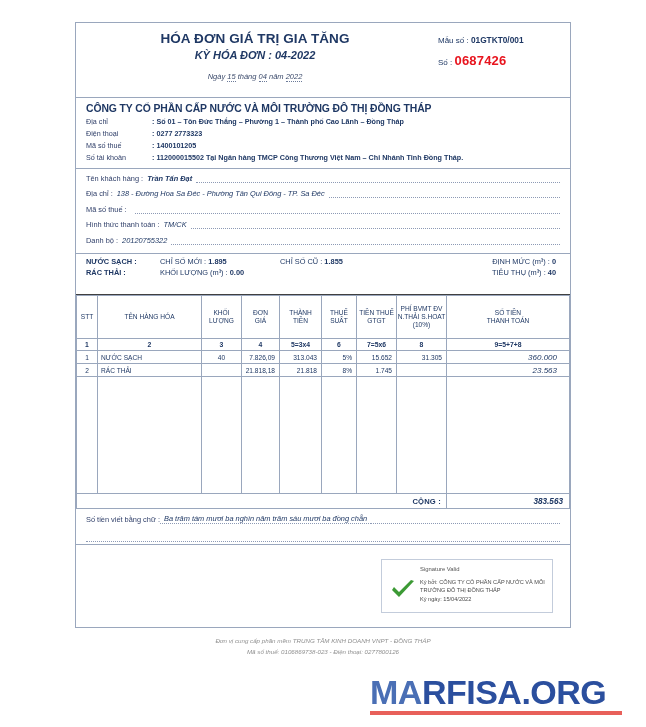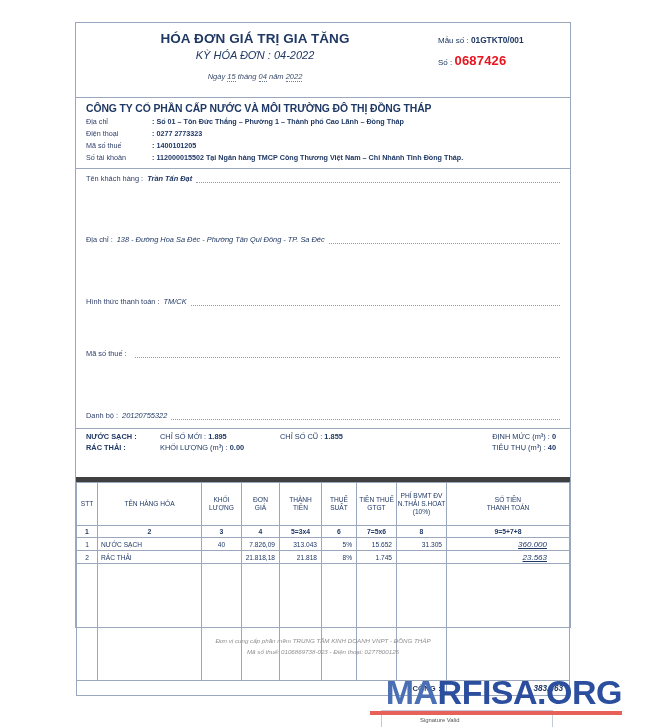--- a/index.html
+++ b/index.html
@@ -13,60 +13,60 @@
     background:#fff;border:1px solid #9aa7bd;box-sizing:border-box;
   }
 
   
   .hdr{display:flex;align-items:stretch;border-bottom:1px solid #9aa7bd;height:74px;}
   .hdr-logo{width:104px;display:flex;flex-direction:column;align-items:center;justify-content:center;padding-top:4px;}
   .logo-mark{width:60px;height:44px;position:relative;}
   .logo-name{font-size:9.5px;font-weight:bold;color:#1f63ad;letter-spacing:.4px;margin-top:1px;}
   .hdr-mid{flex:1;text-align:center;padding-top:8px;}
   .t1{font-size:13.5px;font-weight:bold;letter-spacing:.1px;}
-  .t2{font-size:11px;font-weight:normal;font-style:italic;margin-top:3px;}
+  .t2{font-size:11px;font-weight:bold;font-style:italic;margin-top:3px;}
   .t3{font-size:7.5px;font-style:italic;color:#3b4a6b;margin-top:11px;}
   .t3 u{text-decoration:none;border-bottom:1px dotted #6b7a99;}
   .hdr-right{width:126px;padding:10px 6px 0 4px;font-size:8px;line-height:1.85;}
   .hdr-right b{font-size:8.3px;}
   .num-red{color:#e8141e;font-weight:bold;font-size:13px;letter-spacing:.2px;}
 
   
   .company{padding:5px 10px 4px 10px;border-bottom:1px solid #9aa7bd;}
   .co-name{font-size:10.4px;font-weight:bold;letter-spacing:-.1px;margin-bottom:2px;}
   .co-row{display:flex;font-size:7.2px;line-height:1.65;}
   .co-lbl{width:66px;color:#31406a;}
   .co-val{font-weight:bold;}
 
   
   .cust{padding:5px 10px 2px 10px;border-bottom:1px solid #9aa7bd;}
   .c-line{display:flex;align-items:flex-end;font-size:7.4px;margin-bottom:6.5px;}
   .c-lbl{white-space:nowrap;color:#31406a;}
   .c-val{font-style:italic;font-weight:bold;padding:0 4px;white-space:nowrap;}
-  .c-val.norm{font-weight:normal;margin-top:46px;}
+  .c-val.norm{font-weight:normal;}
   .c-fill{flex:1;border-bottom:1px dotted #8d9ab5;height:8px;}
 
   
-  .meter{padding:2px 10px 16px 10px;border-bottom:5px solid #404040;position:relative;height:30px;}
+  .meter{padding:2px 10px 8px 10px;border-bottom:1px solid #404040;position:relative;height:30px;}
   .m-row{display:flex;font-size:7.4px;line-height:1.5;}
   .m-a{width:74px;font-weight:bold;}
   .m-b{width:120px;}
   .m-c{width:112px;}
   .m-right{position:absolute;right:14px;top:2px;text-align:right;font-size:7.4px;line-height:1.5;}
 
   
   table.items{width:100%;border-collapse:collapse;table-layout:fixed;}
   table.items th,table.items td{border:1px solid #9aa7bd;padding:0;}
   table.items th{font-size:6.6px;font-weight:normal;line-height:1.25;height:42px;vertical-align:middle;text-align:center;}
   .colnum td{font-size:6.8px;font-weight:bold;text-align:center;height:11px;}
   .drow td{font-size:6.6px;height:12px;}
   .drow td.l{text-align:left;padding-left:3px;}
   .drow td.c{text-align:center;}
   .drow td.r{text-align:right;padding-right:4px;}
-  .drow td.big{font-size:8px;font-style:italic;text-align:right;padding-right:22px;text-decoration:underline;}
+  .drow td.big{font-size:8px;font-style:italic;text-align:right;padding-right:12px;}
   .blank td{height:116px;}
   .totrow td{height:14px;font-size:7.6px;}
   .totrow td.lbl{text-align:right;padding-right:5px;font-weight:bold;letter-spacing:.2px;}
   .totrow td.val{text-align:right;padding-right:6px;font-weight:bold;font-style:italic;font-size:8.2px;}
 
   
   .words{padding:5px 10px 0 10px;border-bottom:1px solid #9aa7bd;height:36px;box-sizing:border-box;}
   .w-line{display:flex;align-items:flex-end;font-size:7.4px;}
   .w-val{font-style:italic;padding:0 4px;white-space:nowrap;border-bottom:1px dotted #8d9ab5;}
   .w-fill{flex:1;border-bottom:1px dotted #8d9ab5;height:9px;}
@@ -77,21 +77,21 @@
   .sigbox{position:absolute;left:305px;top:14px;width:172px;height:54px;border:1px solid #c3ccdb;background:#fff;display:flex;padding:5px 4px 0 4px;box-sizing:border-box;}
   .sig-check{width:34px;display:flex;align-items:center;justify-content:center;}
   .sig-txt{flex:1;font-size:5.6px;color:#4a4a4a;line-height:1.5;font-family:"Liberation Sans",sans-serif;}
   .sig-title{font-size:5.9px;color:#555;margin-bottom:4px;}
 
   
   .foot{position:absolute;left:0;top:636px;width:646px;text-align:center;color:#8f8f8f;font-style:italic;font-size:6.2px;line-height:1.7;}
 
   
   .mark{position:absolute;left:370px;top:675px;}
-  .mark-txt{font-size:34px;font-weight:bold;letter-spacing:-.5px;line-height:1;text-align:right;}
+  .mark-txt{font-size:34px;font-weight:bold;letter-spacing:-.5px;line-height:1;}
   .mk-a{color:#4a6fb5;}
   .mk-b{color:#2b4f9e;}
   .mark-rule{height:4px;background:#e8605a;margin-top:2px;width:252px;}
 </style>
 </head>
 <body>
 
 <div class="page">
 
   <div class="hdr">
@@ -148,27 +148,27 @@
       <span class="c-lbl">Tên khách hàng :</span>
       <span class="c-val">Trần Tấn Đạt</span>
       <span class="c-fill"></span>
     </div>
     <div class="c-line">
       <span class="c-lbl">Địa chỉ :</span>
       <span class="c-val norm">138 - Đường Hoa Sa Đéc - Phường Tân Qui Đông - TP. Sa Đéc</span>
       <span class="c-fill"></span>
     </div>
     <div class="c-line">
+      <span class="c-lbl">Mã số thuế :</span>
+      <span class="c-val norm"></span>
+      <span class="c-fill"></span>
+    </div>
+    <div class="c-line">
       <span class="c-lbl">Hình thức thanh toán :</span>
       <span class="c-val norm">TM/CK</span>
-      <span class="c-fill"></span>
-    </div>
-    <div class="c-line">
-      <span class="c-lbl">Mã số thuế :</span>
-      <span class="c-val norm"></span>
       <span class="c-fill"></span>
     </div>
     <div class="c-line">
       <span class="c-lbl">Danh bộ :</span>
       <span class="c-val norm">20120755322</span>
       <span class="c-fill"></span>
     </div>
   </div>
 
   <div class="meter">
@@ -294,20 +294,28 @@
           <td></td>
         <td></td>
       </tr>
       <tr class="totrow">
         <td class="lbl" colspan="8">CỘNG :</td>
         <td class="val">383.563</td>
       </tr>
     </tbody>
   </table>
 
+  <div class="words">
+    <div class="w-line">
+      <span class="c-lbl">Số tiền viết bằng chữ :</span>
+      <span class="w-val">Ba trăm tám mươi ba nghìn năm trăm sáu mươi ba đồng chẵn</span>
+      <span class="w-fill"></span>
+    </div>
+    <div class="w-fill2"></div>
+  </div>
 
   <div class="sigzone">
     <div class="sigbox">
       <div class="sig-check">
         <svg width="26" height="20" viewBox="0 0 26 20">
           <path d="M2 11 L9 18 L24 2 L21 1 L9 13 L4 8 Z" fill="#3c9a35"></path>
         </svg>
       </div>
       <div class="sig-txt">
         <div class="sig-title">Signature Valid</div>

